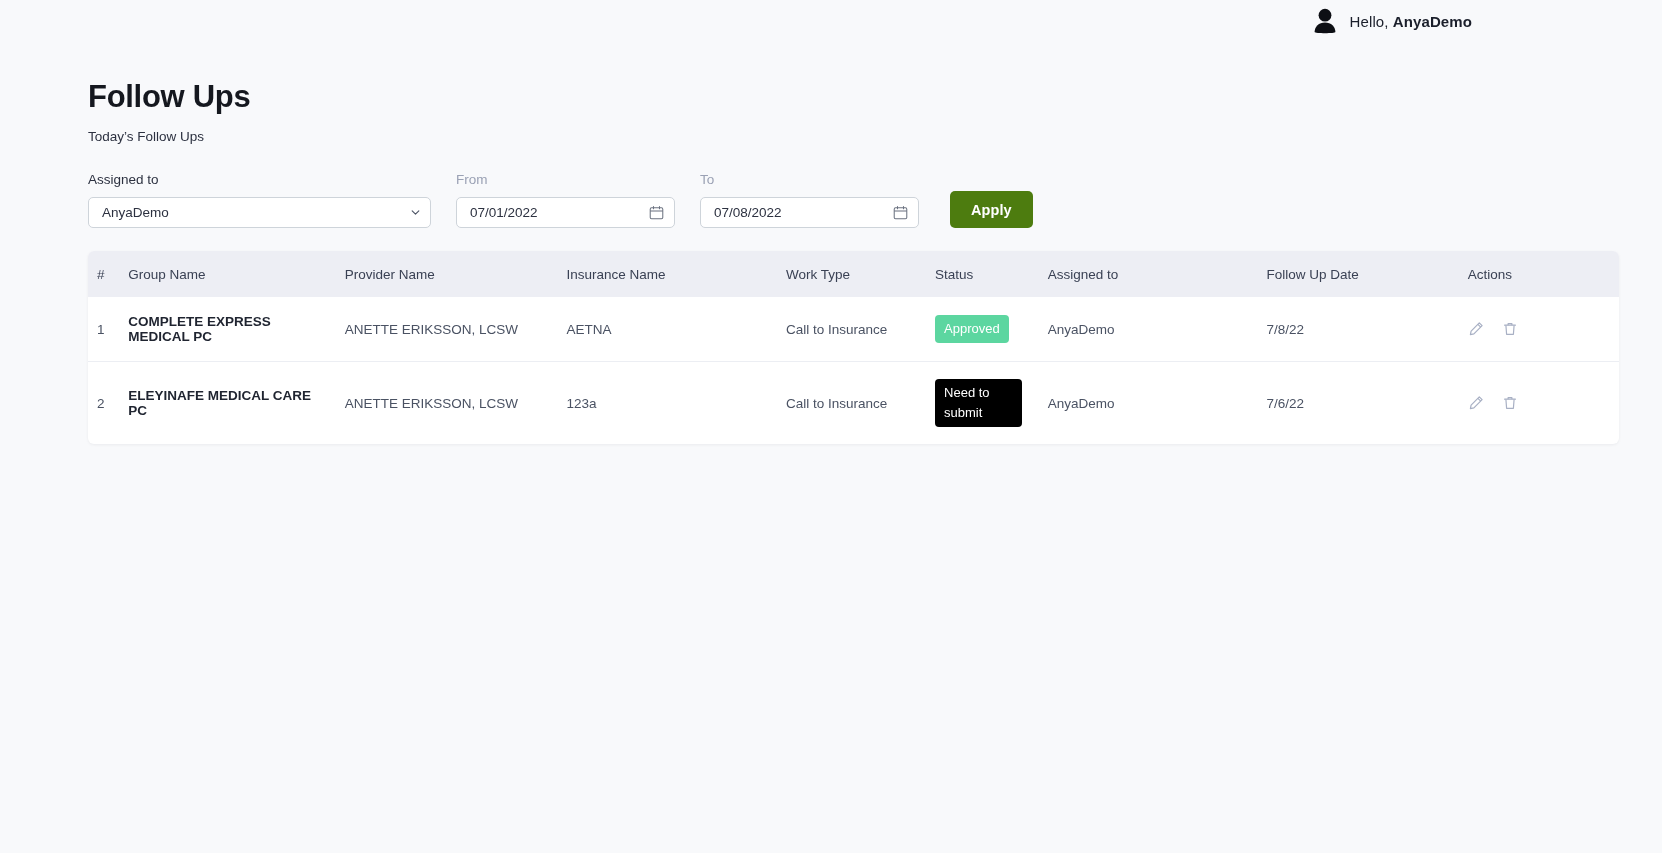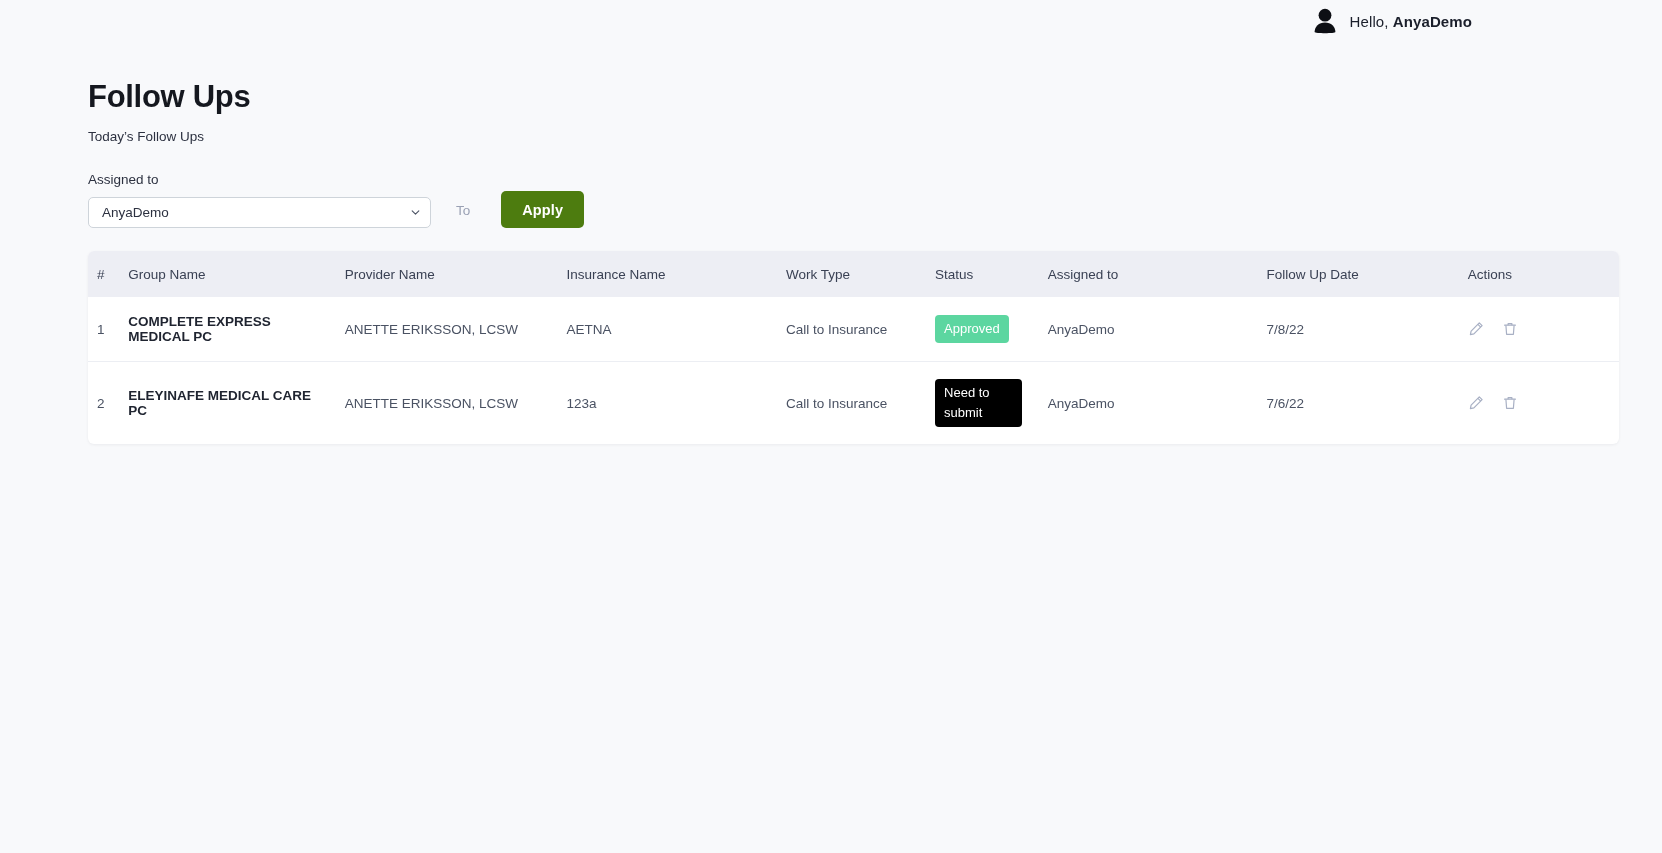--- a/index.html
+++ b/index.html
@@ -234,23 +234,42 @@
     <div class="field">
       <div class="field-label">Assigned to</div>
       <div class="select-wrap">
         <div class="select-box">AnyaDemo</div>
         <svg class="chevron" viewBox="0 0 10 6">
           <path d="M1 1l4 4 4-4" fill="none" stroke="#4a5263" stroke-width="1.3" stroke-linecap="round" stroke-linejoin="round"></path>
         </svg>
       </div>
     </div>
 
+    <div class="field date-field">
+      <div class="field-label muted">From</div>
+      <div class="date-box">
+        <span class="date-value">07/01/2022</span>
+        <svg class="cal-icon" viewBox="0 0 16 16">
+          <rect x="1.3" y="3" width="13.4" height="11.6" rx="1.4" fill="none" stroke="#6b7280" stroke-width="1.1"></rect>
+          <path d="M1.3 6.4h13.4" stroke="#6b7280" stroke-width="1.1"></path>
+          <path d="M4.8 1.5v2.6M11.2 1.5v2.6" stroke="#6b7280" stroke-width="1.1" stroke-linecap="round"></path>
+        </svg>
+      </div>
+    </div>
 
     <div class="field date-field">
       <div class="field-label muted">To</div>
+      <div class="date-box">
+        <span class="date-value">07/08/2022</span>
+        <svg class="cal-icon" viewBox="0 0 16 16">
+          <rect x="1.3" y="3" width="13.4" height="11.6" rx="1.4" fill="none" stroke="#6b7280" stroke-width="1.1"></rect>
+          <path d="M1.3 6.4h13.4" stroke="#6b7280" stroke-width="1.1"></path>
+          <path d="M4.8 1.5v2.6M11.2 1.5v2.6" stroke="#6b7280" stroke-width="1.1" stroke-linecap="round"></path>
+        </svg>
+      </div>
     </div>
 
     <button class="apply-btn">Apply</button>
   </div>
 
   <div class="table-card">
     <table>
       <colgroup>
         <col class="c-num">
           <col class="c-grp">

